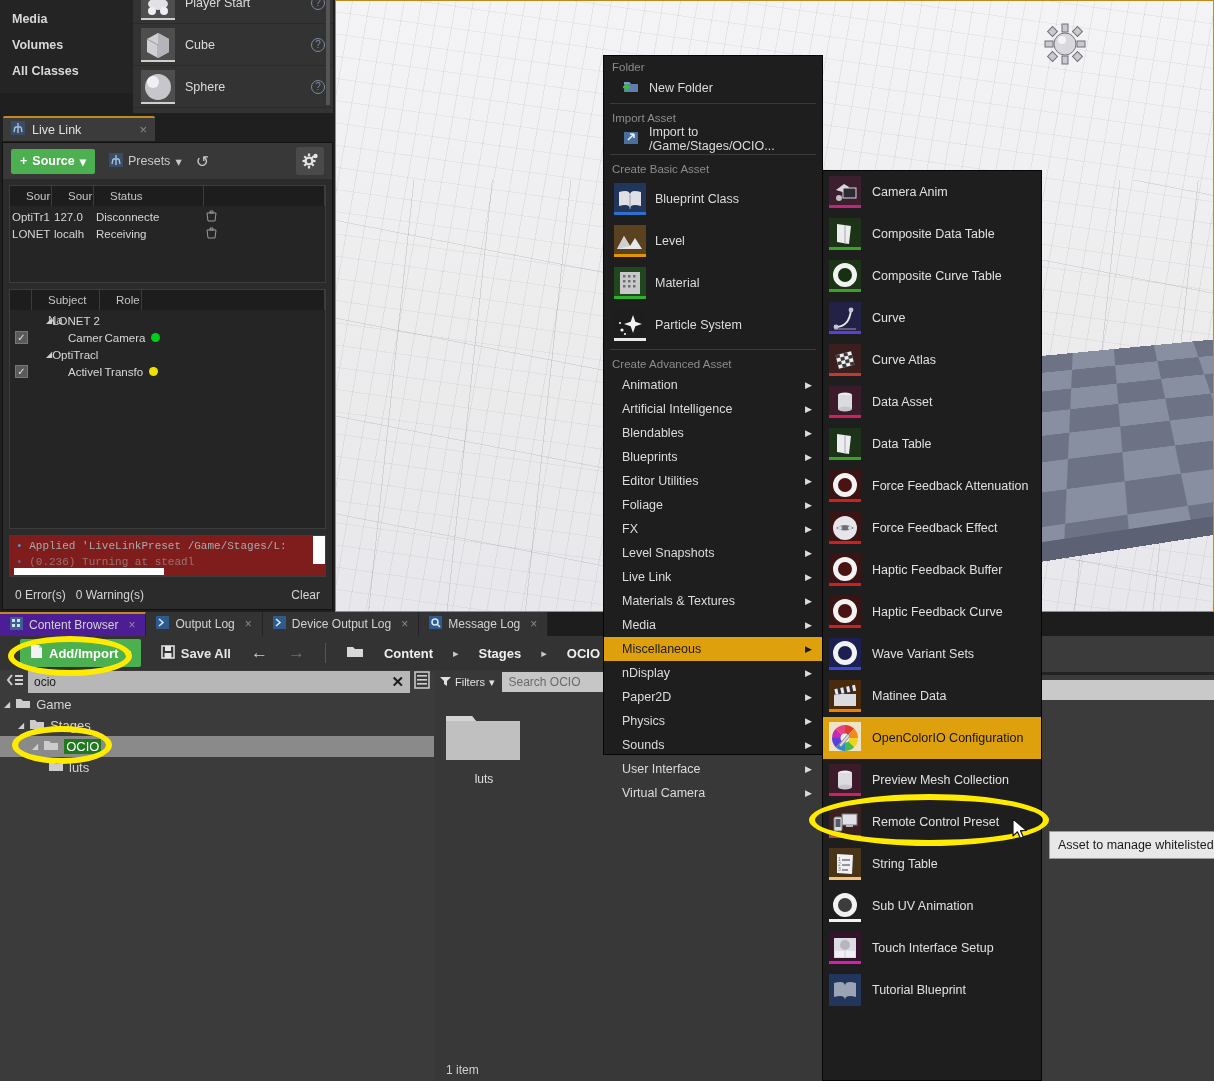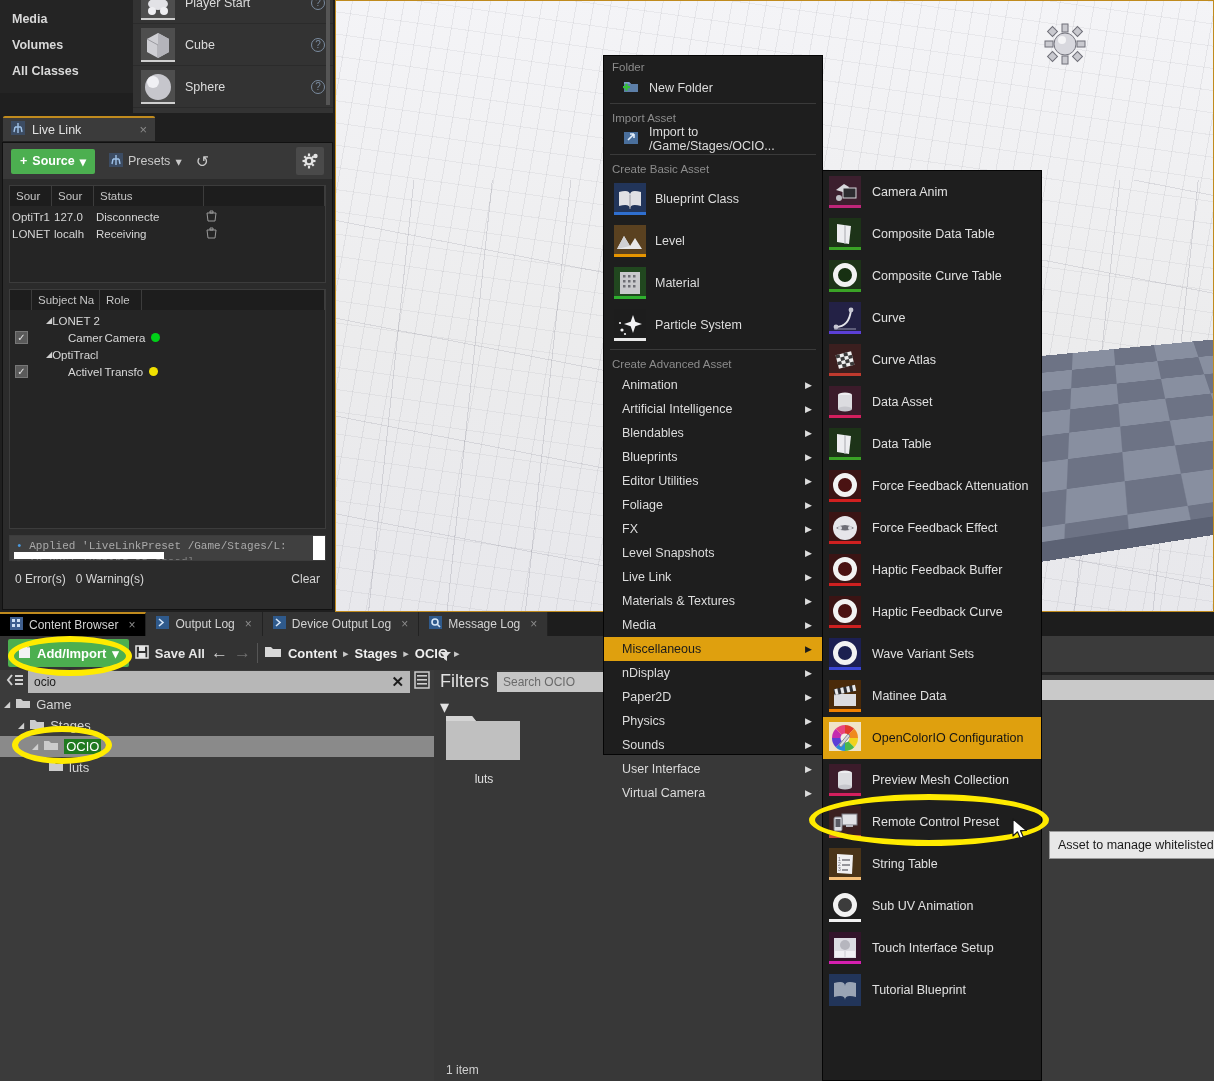--- a/index.html
+++ b/index.html
@@ -119,33 +119,33 @@
     margin-left: auto; width: 28px; height: 28px; background: #4a4a4a;
     display:flex; align-items:center; justify-content:center; border-radius:2px;
   }
   .ll-table {
     margin: 6px; background: #252525; border: 1px solid #3c3c3c;
   }
   .ll-th {
     display: flex; background: #1d1d1d; height: 20px; align-items: center;
     color: #c5c5c5; font-size: 11.5px;
   }
-  .ll-th > div { padding-left: 6px; border-right: 1px solid #3c3c3c; height:100%; line-height:20px;}
+  .ll-th > div { padding-left: 16px; border-right: 1px solid #3c3c3c; height:100%; line-height:20px;}
   .ll-tr { display: flex; color: #d6d6d6; font-size: 11.5px; height: 17px; align-items: center; }
   .ll-tr > div { padding-left: 2px; }
   .trash { color: #9a9a9a; font-size: 11px; }
   .subj-table { margin: 6px; background: #252525; border: 1px solid #3c3c3c; height: 240px; }
   .subj-row { display:flex; align-items:center; height:17px; color:#d9d9d9; font-size:11.5px; }
   .cb {
     width: 13px; height: 13px; background: #5a5a5a; border: 1px solid #777;
     margin: 0 4px 0 5px; color: #e0e0e0; font-size: 10px; text-align:center; line-height:12px;
   }
   .dot { width: 9px; height: 9px; border-radius: 50%; margin-left: 6px; }
   .ll-log {
-    margin: 6px; background: #404040; border: 1px solid #3c3c3c; height: 26px;
+    margin: 6px; background: #7f1d1d; border: 1px solid #3c3c3c; height: 42px;
     position: relative; overflow: hidden;
   }
   .ll-log-line {
     font-family: "Liberation Mono", monospace; font-size: 11px; color: #a9a9a9;
     padding: 4px 6px; white-space: nowrap;
   }
   .ll-log-scroll-v { position:absolute; right:0; top:0; width:12px; height:28px; background:#fff; }
   .ll-log-scroll-h { position:absolute; left:4px; bottom:1px; height:7px; width:150px; background:#fff; }
   .ll-status {
     display:flex; align-items:center; padding: 0 12px; height: 24px;
@@ -155,24 +155,24 @@
   
   #contentbrowser {
     position: absolute; left: 0; top: 612px; width: 1040px; height: 469px;
     background: #2b2b2b;
   }
   .cb-tabs { display:flex; height: 24px; background: #1d1d1d; }
   .cb-tab {
     display:flex; align-items:center; gap:6px; padding: 0 10px; height:24px;
     color:#d3d3d3; font-size:12px; background:#333; border-right:1px solid #222;
   }
-  .cb-tab.active { background:#000000; border-top:2px solid #c08b1e; }
+  .cb-tab.active { background:#4c1d95; border-top:2px solid #c08b1e; }
   .cb-tab-x { color:#8c8c8c; font-size:12px; margin-left:4px; }
   .cb-toolbar {
-    height: 34px; display:flex; align-items:center; gap:6px; padding: 0 8px;
+    height: 34px; display:flex; align-items:center; gap:20px; padding: 0 20px;
     background:#333333;
   }
   .addimport {
     background:#4caf50; color:#fff; font-weight:bold; font-size:13px;
     padding:5px 10px; border-radius:2px; display:flex; align-items:center; gap:6px;
   }
   .saveall { color:#e6e6e6; font-weight:bold; font-size:13px; display:flex; align-items:center; gap:6px;}
   .navarrow { color:#cfcfcf; font-size:17px; }
   .navarrow.dim { color:#6f6f6f; }
   .crumb { color:#efefef; font-weight:bold; font-size:13px; }
@@ -184,21 +184,21 @@
   .search-row { display:flex; align-items:center; height:24px; gap:4px; padding: 2px 4px;}
   .search-box {
     flex:1; background:#b7b7b7; height:22px; display:flex; align-items:center;
     padding: 0 6px; color:#1c1c1c; font-size:12px;
   }
   .tree-row { display:flex; align-items:center; height:21px; color:#d5d5d5; font-size:13px; gap:5px; }
   .tree-row.sel { background:#8a8a8a; color:#fff; }
   .tri { font-size:8px; color:#cfcfcf; }
   .cb-assets { flex:1; background:#383838; position:relative; }
   .assets-top { display:flex; align-items:center; height:24px; gap:8px; padding: 2px 6px; }
-  .filters-btn { color:#e2e2e2; font-size:18px; display:flex; align-items:flex-start; gap:4px;flex-direction:column;}
+  .filters-btn { color:#e2e2e2; font-size:11px; display:flex; align-items:center; gap:4px;}
   .asset-search { flex:1; background:#c6c6c6; height:20px; color:#6a6a6a; font-size:12px; padding:0 6px; line-height:20px;}
   .folder-tile { position:absolute; left:8px; top:38px; width:84px; }
   .folder-img { width:82px; height:56px; position:relative; }
   .folder-label { text-align:center; color:#e0e0e0; font-size:12px; margin-top:8px; }
   .cb-status { position:absolute; left:0; bottom:0; height:22px; width:100%;
                color:#cfcfcf; font-size:12px; padding-left:12px; line-height:22px; }
 
   
   #ctxmenu {
     position: absolute; left: 603px; top: 55px; width: 220px; height: 700px;

